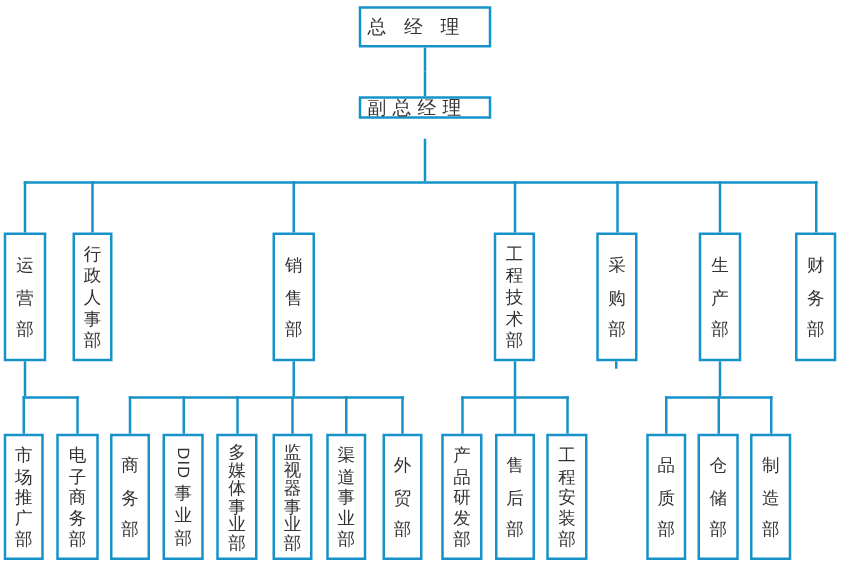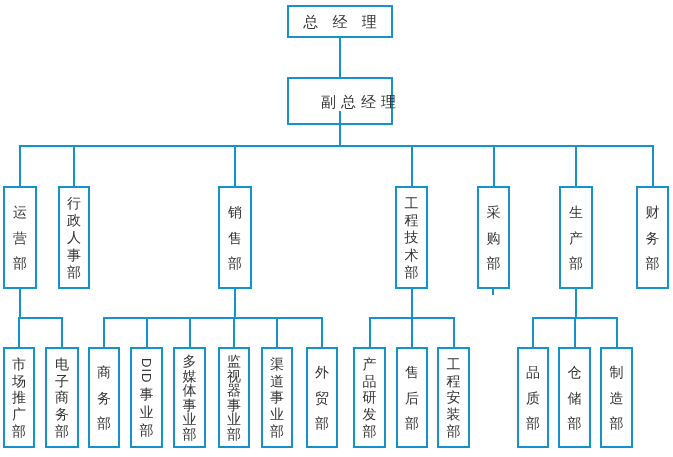--- a/index.html
+++ b/index.html
@@ -17,21 +17,20 @@
     box-sizing: border-box;
     border: 2px solid var(--line);
     background: #ffffff;
     color: var(--text);
     font-size: 14px;
     line-height: 1;
   }
   .node.h {
     display: flex;
     align-items: center;
-    justify-content: center;
     font-size: 15px;
     letter-spacing: 5px;
     text-indent: 5px;
     white-space: pre;
   }
   .node.v {
     display: flex;
     flex-direction: column;
     align-items: center;
     justify-content: space-evenly;
@@ -47,21 +46,21 @@
   .line {
     position: absolute;
     background: var(--line);
   }
 </style>
 </head>
 <body>
 
 <div id="stage" style="--line: #1792c8;">
     <div class="node h" style="left: 287px; top: 5px; width: 106px; height: 33px;"><span>总 经 理</span></div>
-    <div class="node h" style="left: 287px; top: 77px; width: 106px; height: 48px; padding-left: 37px;"><span>副总经理</span></div>
+    <div class="node h" style="left: 287px; top: 77px; width: 106px; height: 18px;"><span>副总经理</span></div>
     <div class="node v" style="left: 3px; top: 186px; width: 34px; height: 103px;">
       <span>运</span>
       <span>营</span>
       <span>部</span>
     </div>
     <div class="node v" style="left: 58px; top: 186px; width: 32px; height: 103px;">
       <span>行</span>
       <span>政</span>
       <span>人</span>
       <span>事</span>

